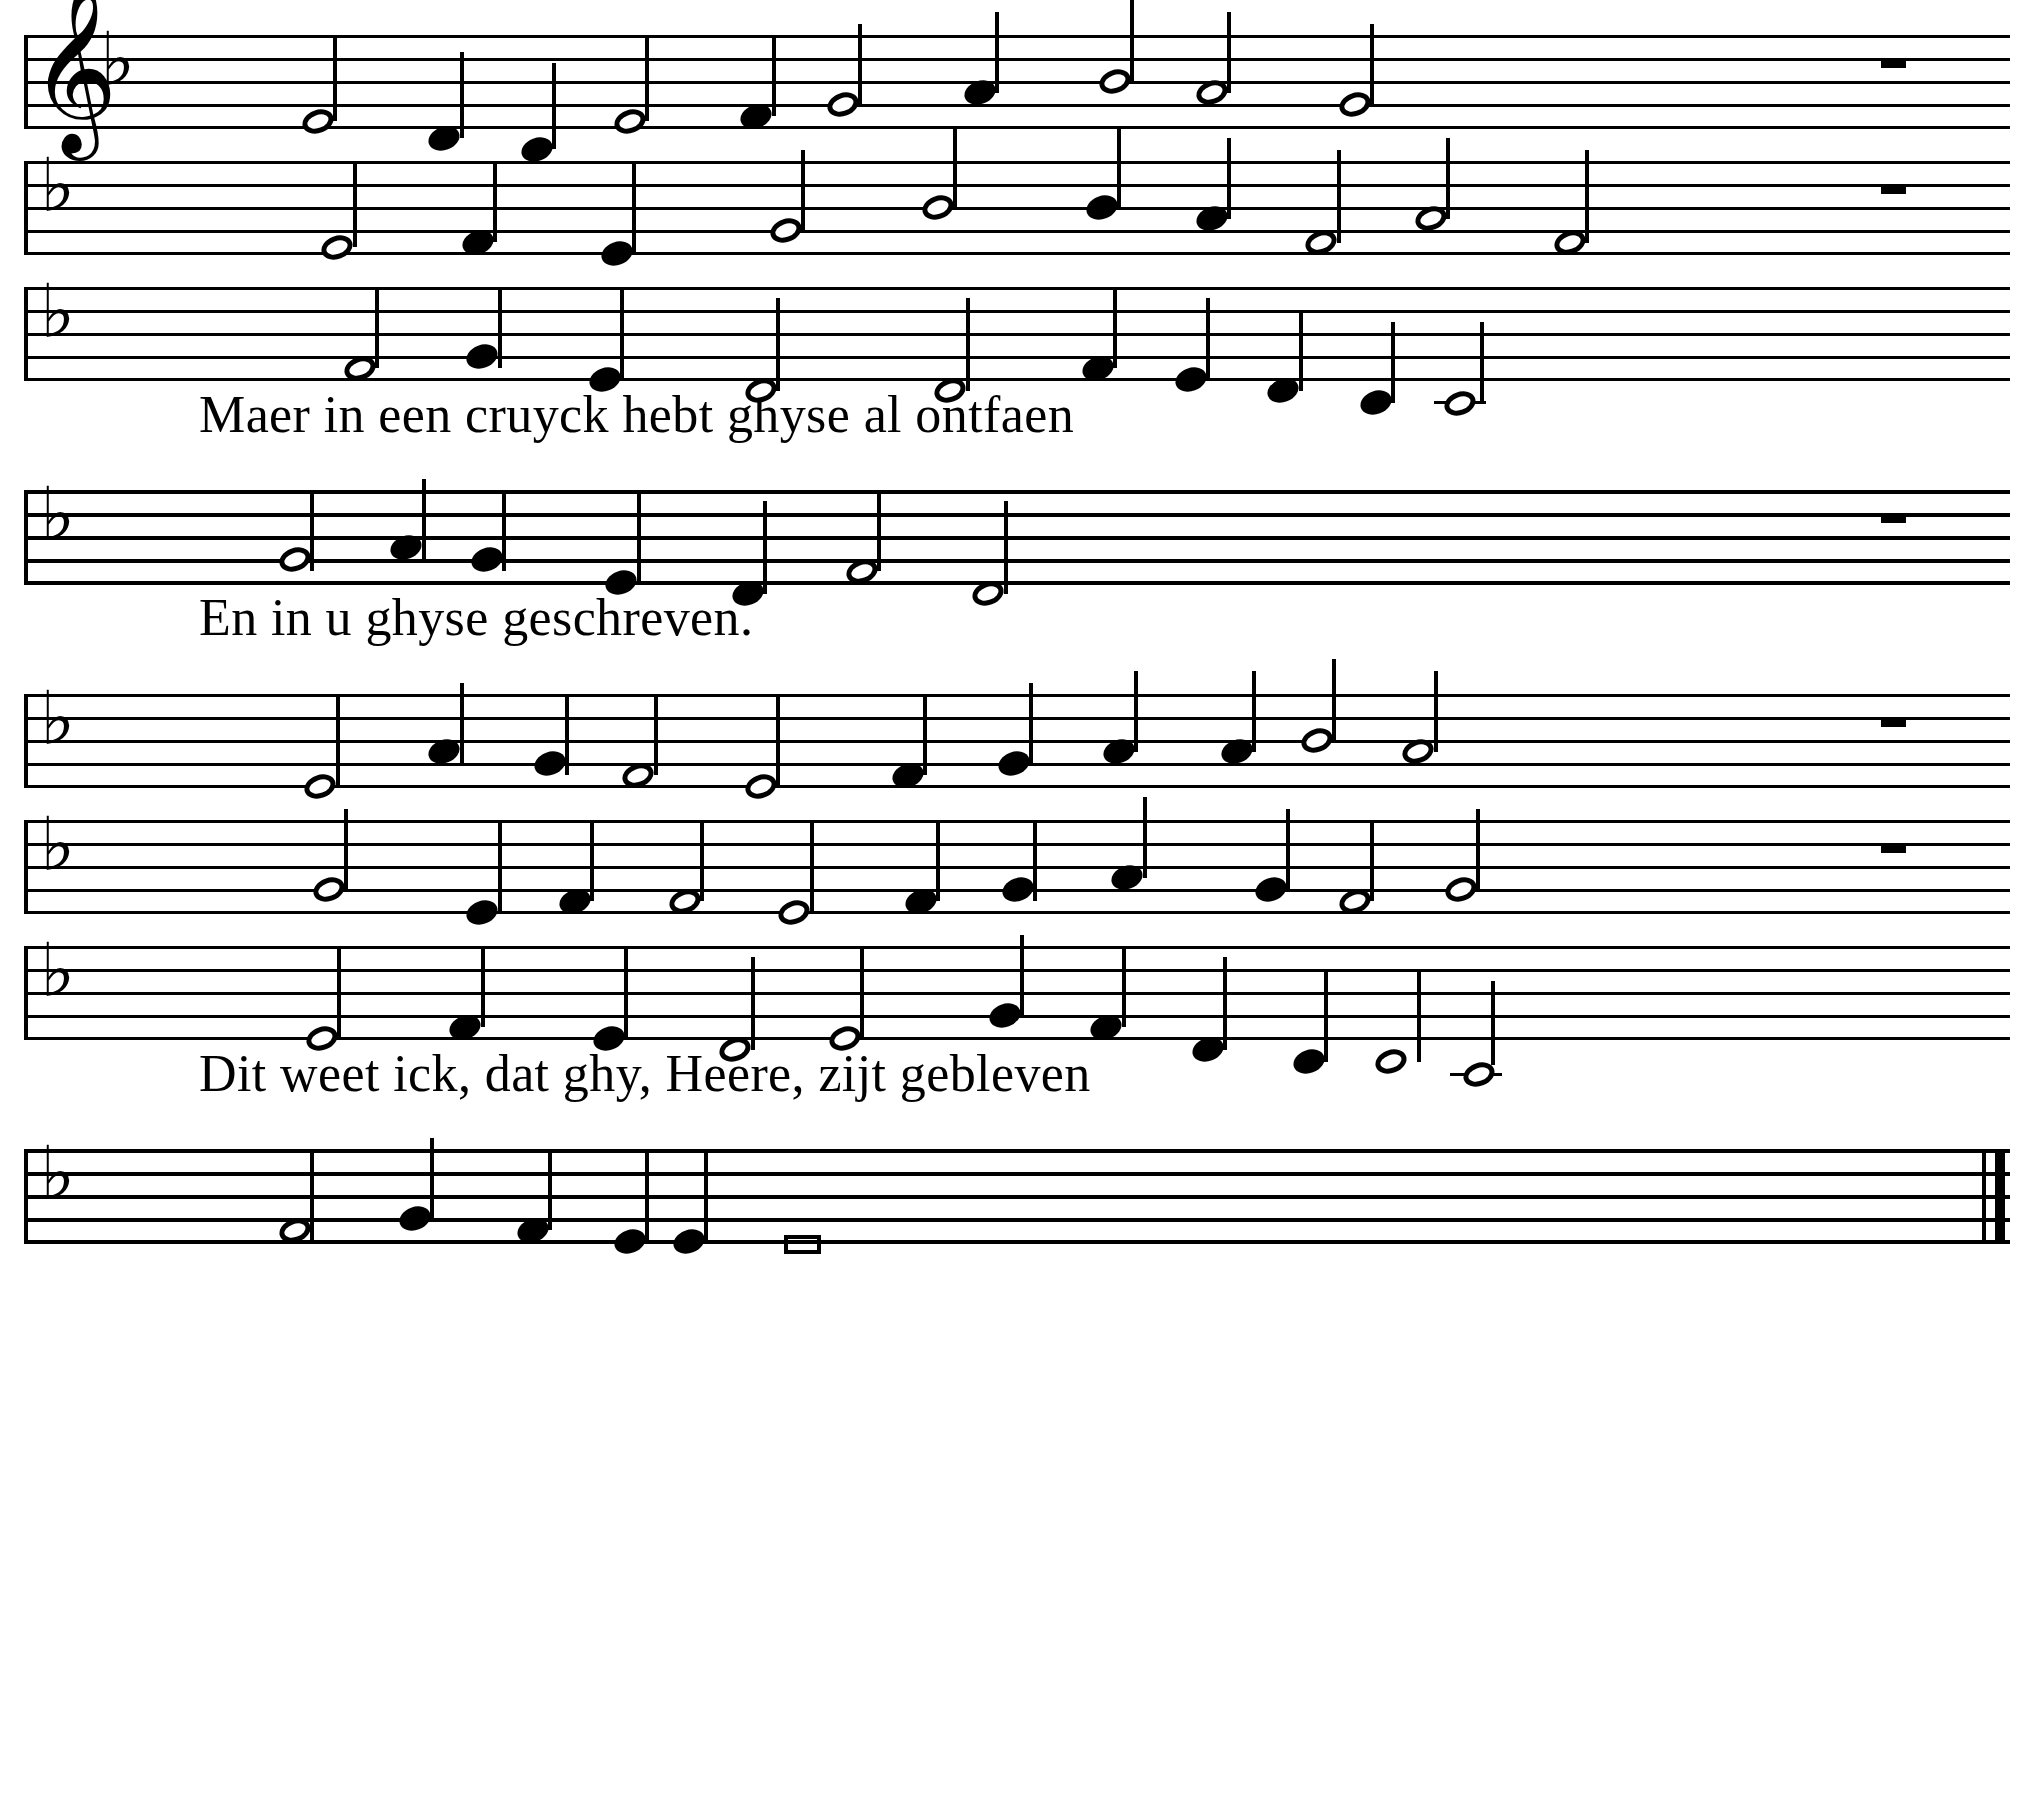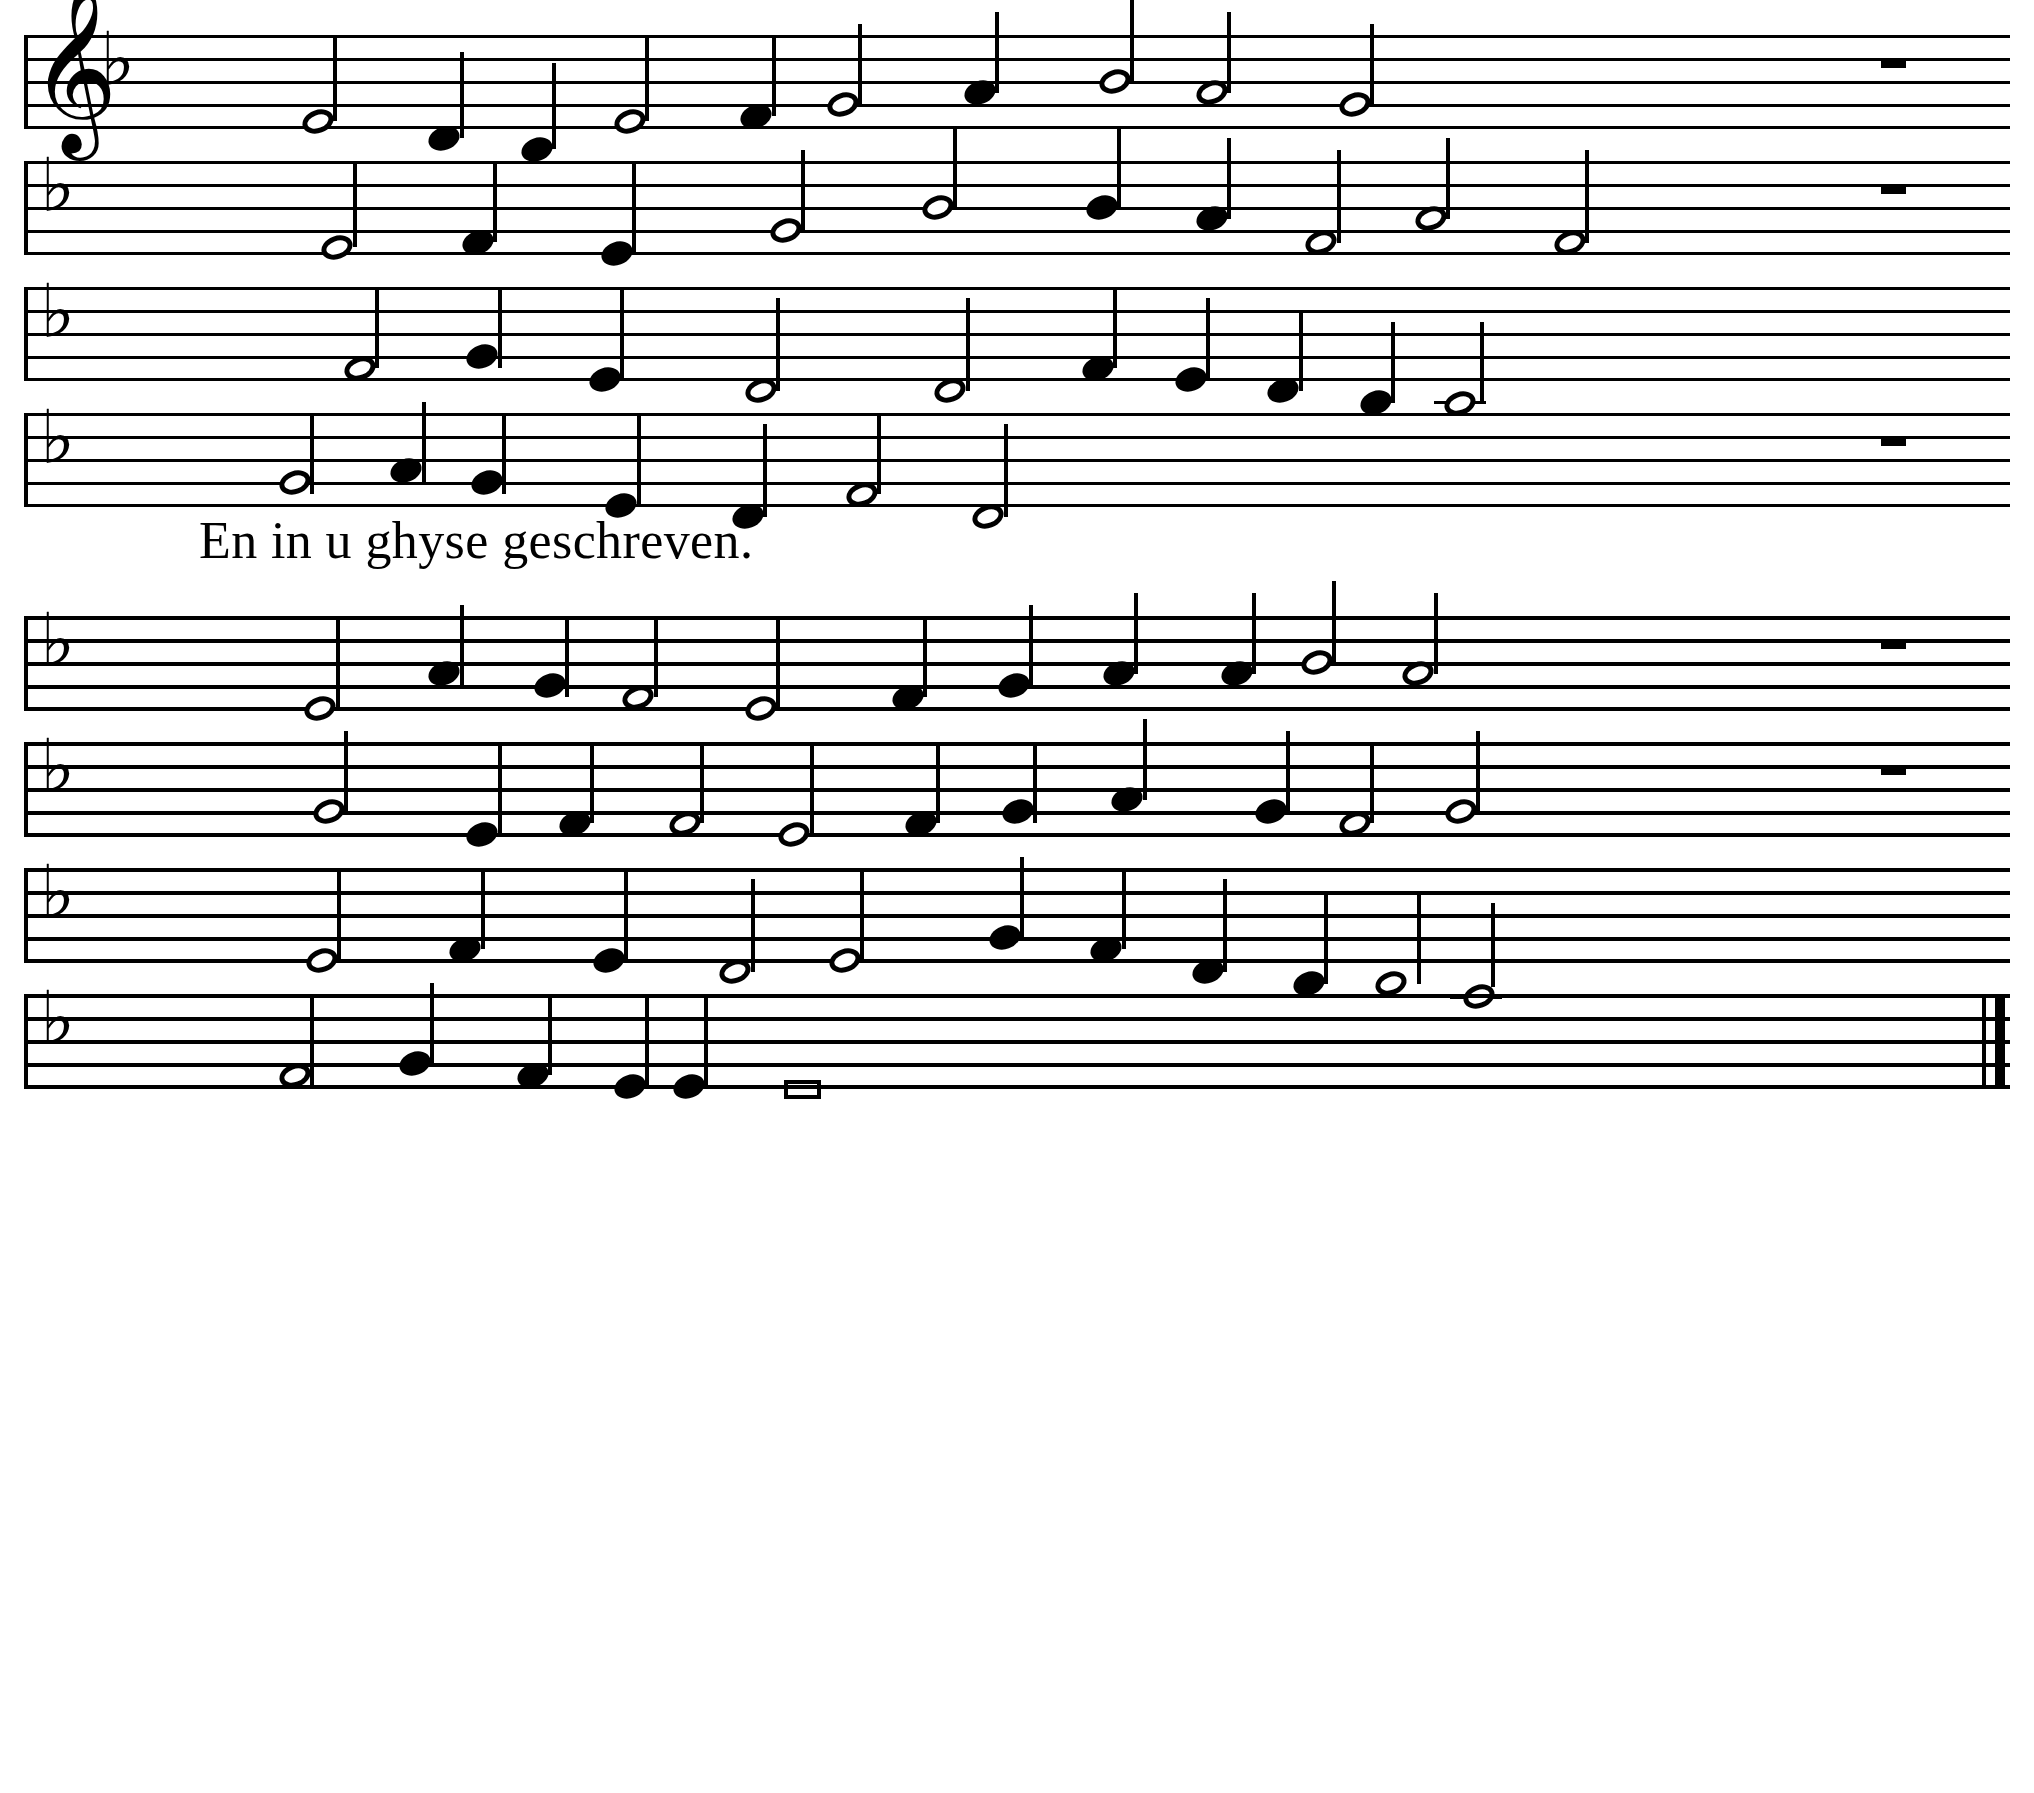--- a/index.html
+++ b/index.html
@@ -263,20 +263,21 @@
       <div class="stem" style="left:1299px; top:58px; height:81px;"></div>
       <div class="notehead filled" style="left:1267px; top:127px;"></div>
 
       <div class="stem" style="left:1391px; top:70px; height:81px;"></div>
       <div class="notehead filled" style="left:1360px; top:139px;"></div>
 
       <div class="ledger" style="left:1434px; top:149px;"></div>
       <div class="stem" style="left:1480px; top:70px; height:81px;"></div>
       <div class="notehead open" style="left:1444px; top:140px;"></div>
     </div>
+    <div class="lyric">Maer in een cruyck hebt ghyse al ontfaen</div>
   </div>
 
   <div class="system">
     <div class="staff">
       <div class="line l0"></div>
       <div class="line l1"></div>
       <div class="line l2"></div>
       <div class="line l3"></div>
       <div class="line l4"></div>
       <div class="barline-start"></div>
@@ -439,20 +440,21 @@
       <div class="stem" style="left:1324px; top:58px; height:93px;"></div>
       <div class="notehead filled" style="left:1293px; top:139px;"></div>
 
       <div class="stem" style="left:1417px; top:58px; height:93px;"></div>
       <div class="notehead open" style="left:1375px; top:139px;"></div>
 
       <div class="ledger" style="left:1450px; top:162px;"></div>
       <div class="notehead open" style="left:1463px; top:152px;"></div>
       <div class="stem" style="left:1491px; top:70px; height:84px;"></div>
     </div>
+    <div class="lyric">Dit weet ick, dat ghy, Heere, zijt gebleven</div>
   </div>
 
   <div class="system">
     <div class="staff">
       <div class="line l0"></div>
       <div class="line l1"></div>
       <div class="line l2"></div>
       <div class="line l3"></div>
       <div class="line l4"></div>
       <div class="barline-start"></div>

